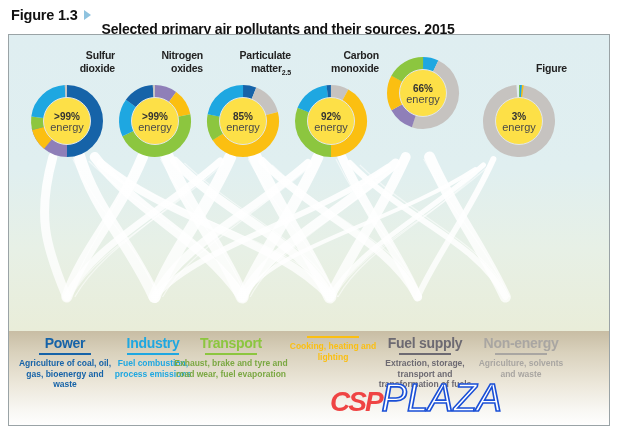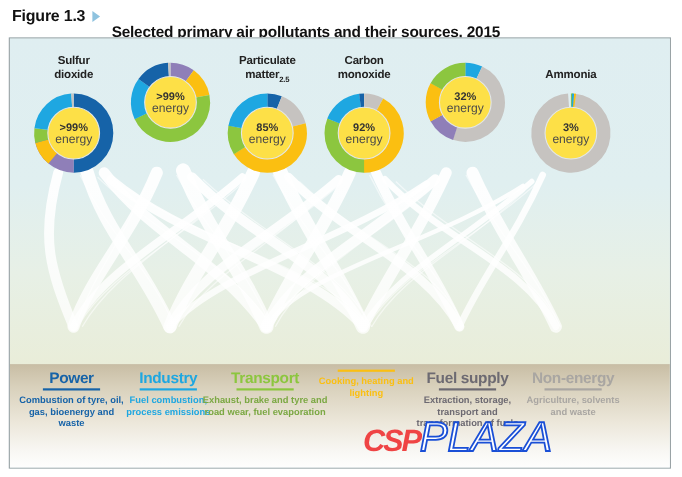--- a/index.html
+++ b/index.html
@@ -18,21 +18,21 @@
         border:1px solid #9aa3a6;box-sizing:border-box;overflow:hidden;background:#e3f0f2;}
 
   
   #sky-panel{position:absolute;left:0;top:0;width:100%;height:296px;
         background:linear-gradient(to bottom,#dfeef1 0%,#e0eff0 45%,#e7f0e6 72%,#e9edd9 100%);}
 
   
   #ribbons{position:absolute;left:0;top:0;width:100%;height:296px;}
 
   
-  .pollutant-col{position:absolute;top:14px;width:96px;text-align:center;}
+  .pollutant-col{position:absolute;top:14px;width:96px;text-align:right;}
   .pollutant-name{font-size:10.5px;font-weight:bold;color:#222;line-height:12.5px;
                   letter-spacing:-.2px;height:28px;}
   .pollutant-name sub{font-size:7px;font-weight:bold;}
   .donut-wrap{position:relative;width:76px;height:76px;margin:6px auto 0;}
   .donut-wrap svg{position:absolute;left:0;top:0;}
   .donut-center{position:absolute;left:50%;top:50%;transform:translate(-50%,-50%);
       width:46px;height:46px;border-radius:50%;background:#fde047;border:1px solid #e2e6e8;
       display:flex;flex-direction:column;align-items:center;justify-content:center;}
   .donut-pct{font-size:10px;font-weight:bold;color:#333;line-height:11px;}
   .donut-sub{font-size:11px;color:#4a4a4a;line-height:10px;}
@@ -150,20 +150,24 @@
         </g>
       </svg>
       <div class="donut-center">
         <span class="donut-pct">&gt;99%</span>
         <span class="donut-sub">energy</span>
       </div>
     </div>
   </div>
 
   <div class="pollutant-col" style="left:98px;">
+    <div class="pollutant-name">
+      <span>Nitrogen</span><br>
+      <span>oxides</span>
+    </div>
     <div class="donut-wrap">
       <svg width="76" height="76" viewBox="0 0 76 76">
         <g transform="translate(38,38)" fill="none" stroke-width="14">
           <circle r="29" stroke="#8f7fb8" stroke-dasharray="18.2 164.0" transform="rotate(-90)"></circle>
           <circle r="29" stroke="#fbbf11" stroke-dasharray="21.9 160.3" transform="rotate(-54)"></circle>
           <circle r="29" stroke="#8cc63f" stroke-dasharray="83.8 98.4" transform="rotate(-10.8)"></circle>
           <circle r="29" stroke="#1ea7e1" stroke-dasharray="31.0 151.2" transform="rotate(154.8)"></circle>
           <circle r="29" stroke="#1663a8" stroke-dasharray="25.5 156.7" transform="rotate(216)"></circle>
           <circle r="29" stroke="#c6c3c0" stroke-dasharray="1.8 180.4" transform="rotate(266.4)"></circle>
         </g>
@@ -224,29 +228,29 @@
       <svg width="76" height="76" viewBox="0 0 76 76">
         <g transform="translate(38,38)" fill="none" stroke-width="14">
           <circle r="29" stroke="#1ea7e1" stroke-dasharray="12.8 169.4" transform="rotate(-90)"></circle>
           <circle r="29" stroke="#c6c3c0" stroke-dasharray="87.5 94.7" transform="rotate(-64.8)"></circle>
           <circle r="29" stroke="#8f7fb8" stroke-dasharray="21.9 160.3" transform="rotate(108)"></circle>
           <circle r="29" stroke="#fbbf11" stroke-dasharray="29.2 153.0" transform="rotate(151.2)"></circle>
           <circle r="29" stroke="#8cc63f" stroke-dasharray="31.0 151.2" transform="rotate(208.8)"></circle>
         </g>
       </svg>
       <div class="donut-center">
-        <span class="donut-pct">32%</span>
+        <span class="donut-pct">66%</span>
         <span class="donut-sub">energy</span>
       </div>
     </div>
   </div>
 
   <div class="pollutant-col" style="left:462px;">
     <div class="pollutant-name" style="padding-top:13px;height:15px;">
-      <span>Ammonia</span>
+      <span>Figure</span>
     </div>
     <div class="donut-wrap">
       <svg width="76" height="76" viewBox="0 0 76 76">
         <g transform="translate(38,38)" fill="none" stroke-width="14">
           <circle r="29" stroke="#c6c3c0" stroke-dasharray="176.8 5.4" transform="rotate(-84)"></circle>
           <circle r="29" stroke="#8cc63f" stroke-dasharray="2.0 180.2" transform="rotate(-90)"></circle>
           <circle r="29" stroke="#fbbf11" stroke-dasharray="1.8 180.4" transform="rotate(-86)"></circle>
           <circle r="29" stroke="#1ea7e1" stroke-dasharray="1.6 180.6" transform="rotate(-88.5)"></circle>
         </g>
       </svg>
@@ -300,30 +304,30 @@
       <path d="M32,30 L32,15 L44,7 L56,15 L56,30 Z" fill="#cfcbc6" stroke="#8f8b86" stroke-width="1.3" stroke-linejoin="round"></path>
       <path d="M37,30 L37,20 L45,20 L45,30 Z" fill="#edeae6" stroke="#8f8b86" stroke-width="1"></path>
     </svg>
   </div>
 
   <div id="ground-panel">
 
     <div class="source-col" style="left:6px;">
       <div class="source-title" style="color:#1663a8;">Power</div>
       <div class="source-rule" style="background:#1663a8;"></div>
-      <div class="source-desc" style="color:#1663a8;">Combustion of tyre, oil, gas, bioenergy and waste</div>
+      <div class="source-desc" style="color:#1663a8;">Agriculture of coal, oil, gas, bioenergy and waste</div>
     </div>
 
     <div class="source-col" style="left:94px;">
       <div class="source-title" style="color:#1ea7e1;">Industry</div>
       <div class="source-rule" style="background:#1ea7e1;"></div>
       <div class="source-desc" style="color:#1ea7e1;">Fuel combustion, process emissions</div>
     </div>
 
-    <div class="source-col" style="left:182px;">
+    <div class="source-col" style="left:172px;">
       <div class="source-title" style="color:#8cc63f;">Transport</div>
       <div class="source-rule" style="background:#8cc63f;"></div>
       <div class="source-desc" style="color:#7ba843;width:116px;margin-left:-8px;">Exhaust, brake and tyre and road wear, fuel evaporation</div>
     </div>
 
     <div class="source-col" style="left:274px;">
       <div class="source-rule" style="background:#fbbf11;"></div>
       <div class="source-desc" style="color:#fbbf11;">Cooking, heating and lighting</div>
     </div>
 

